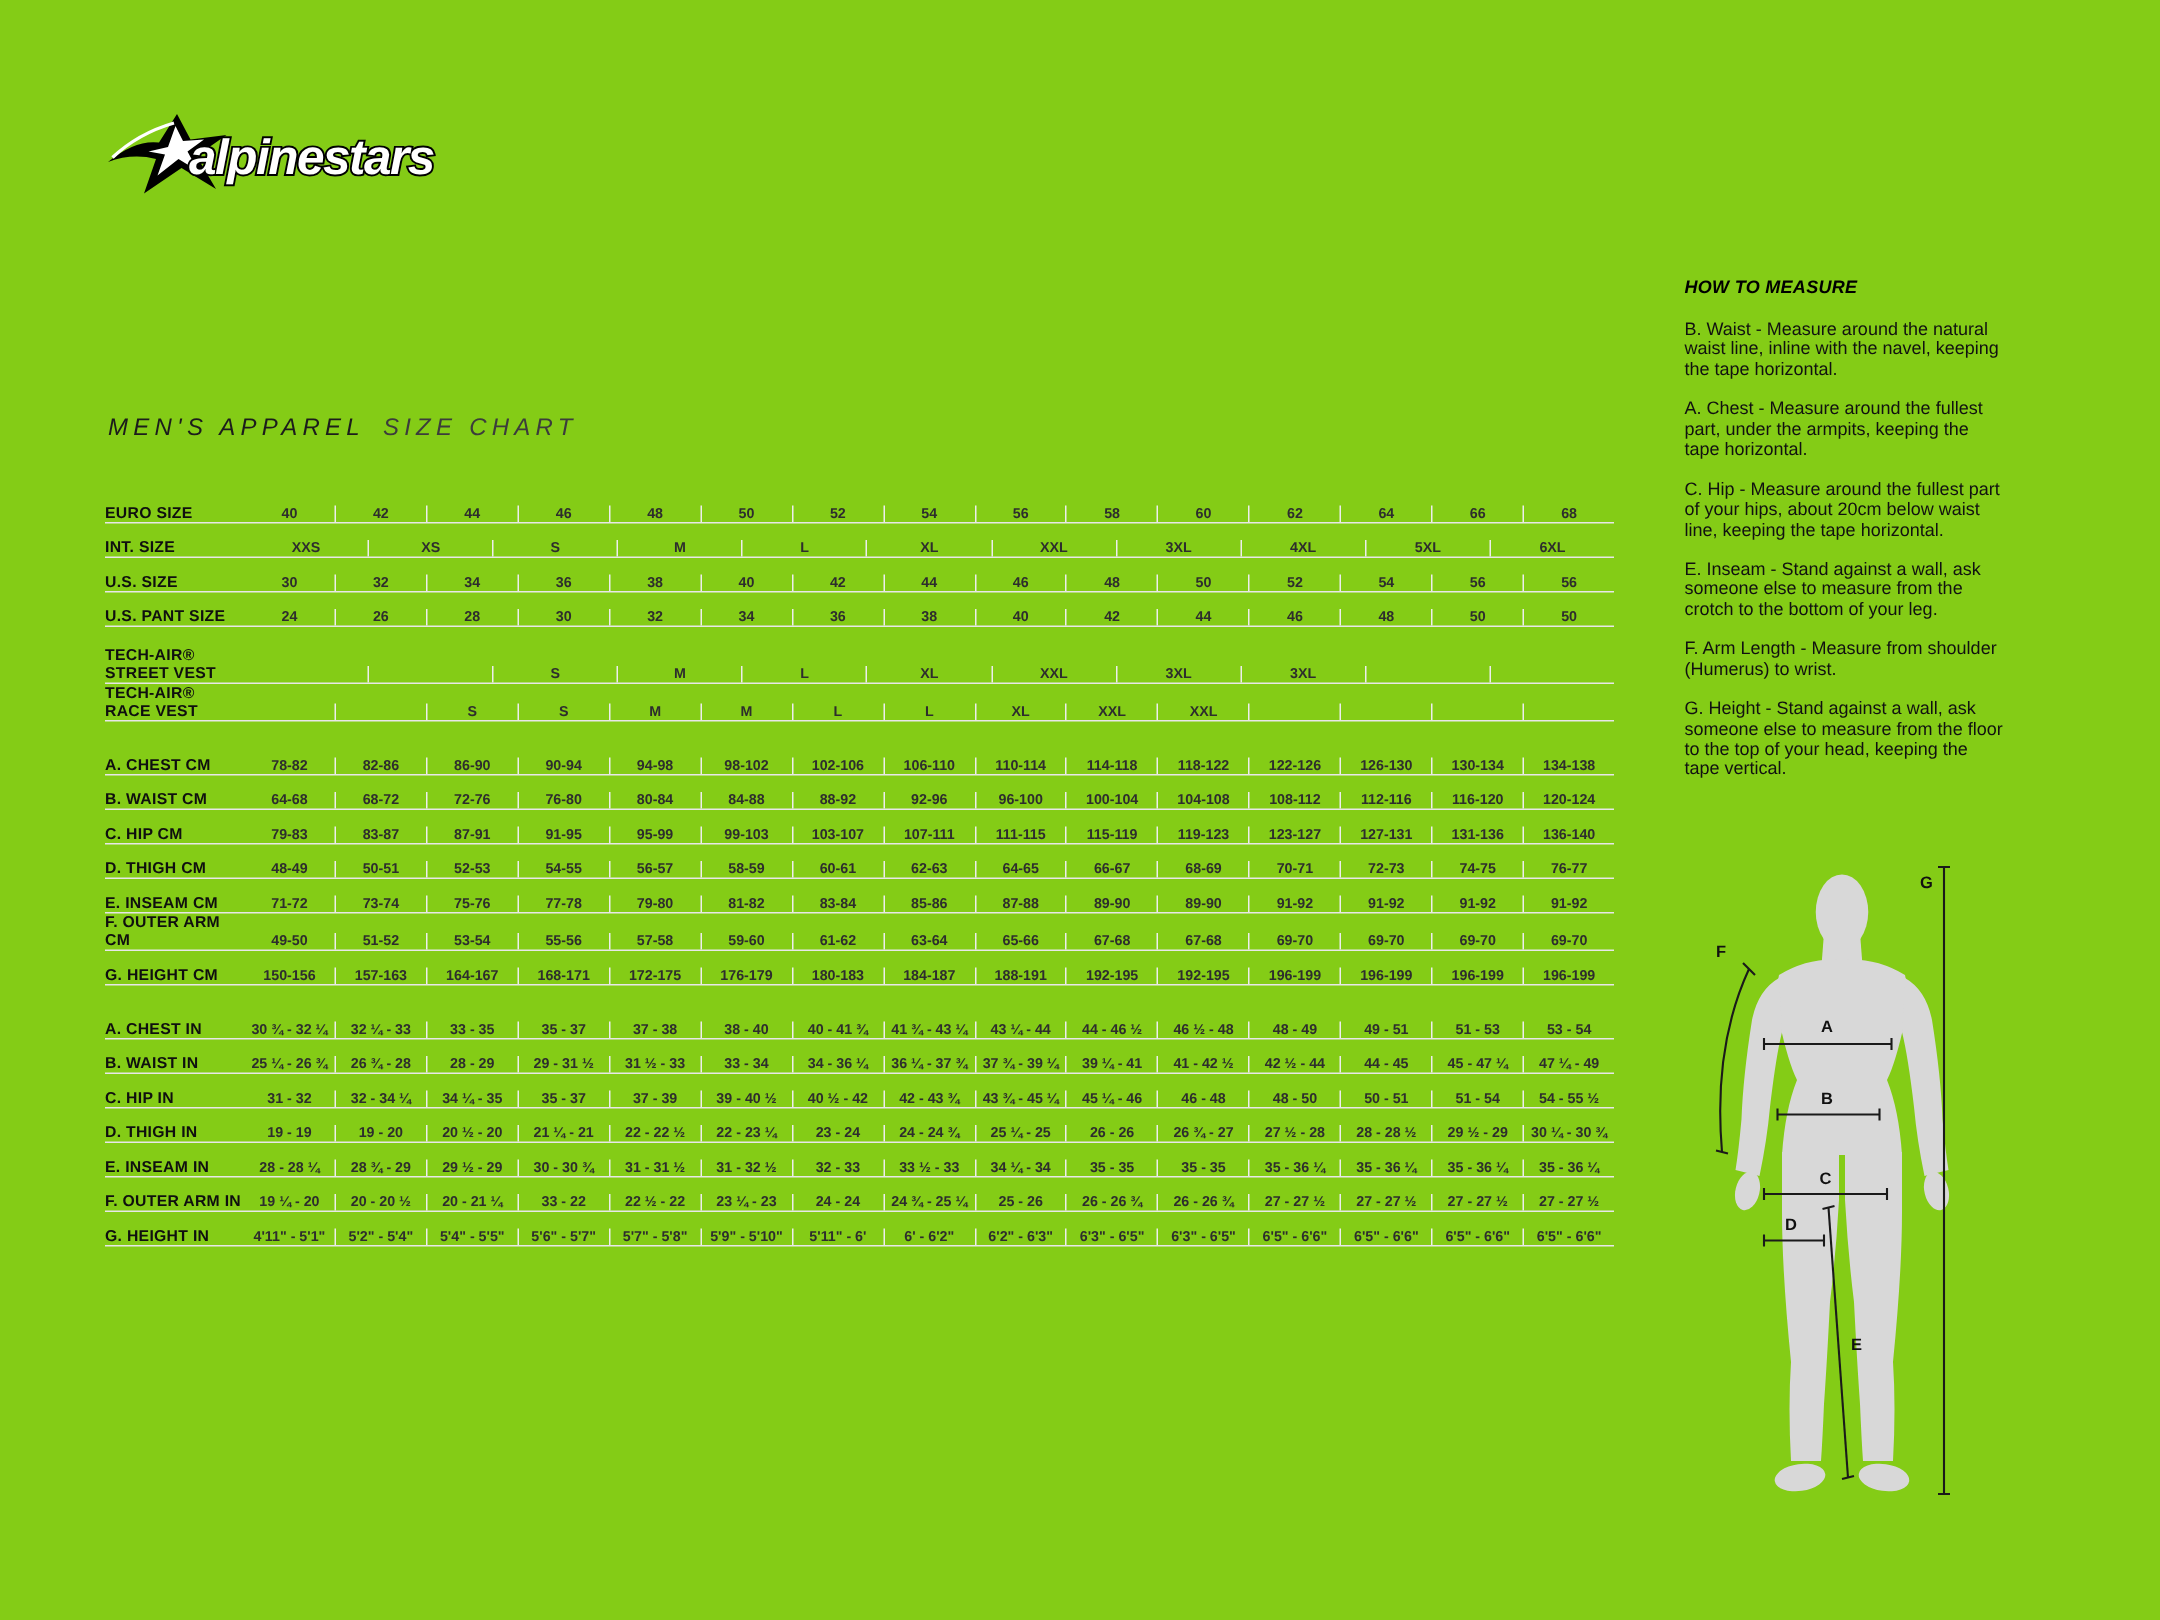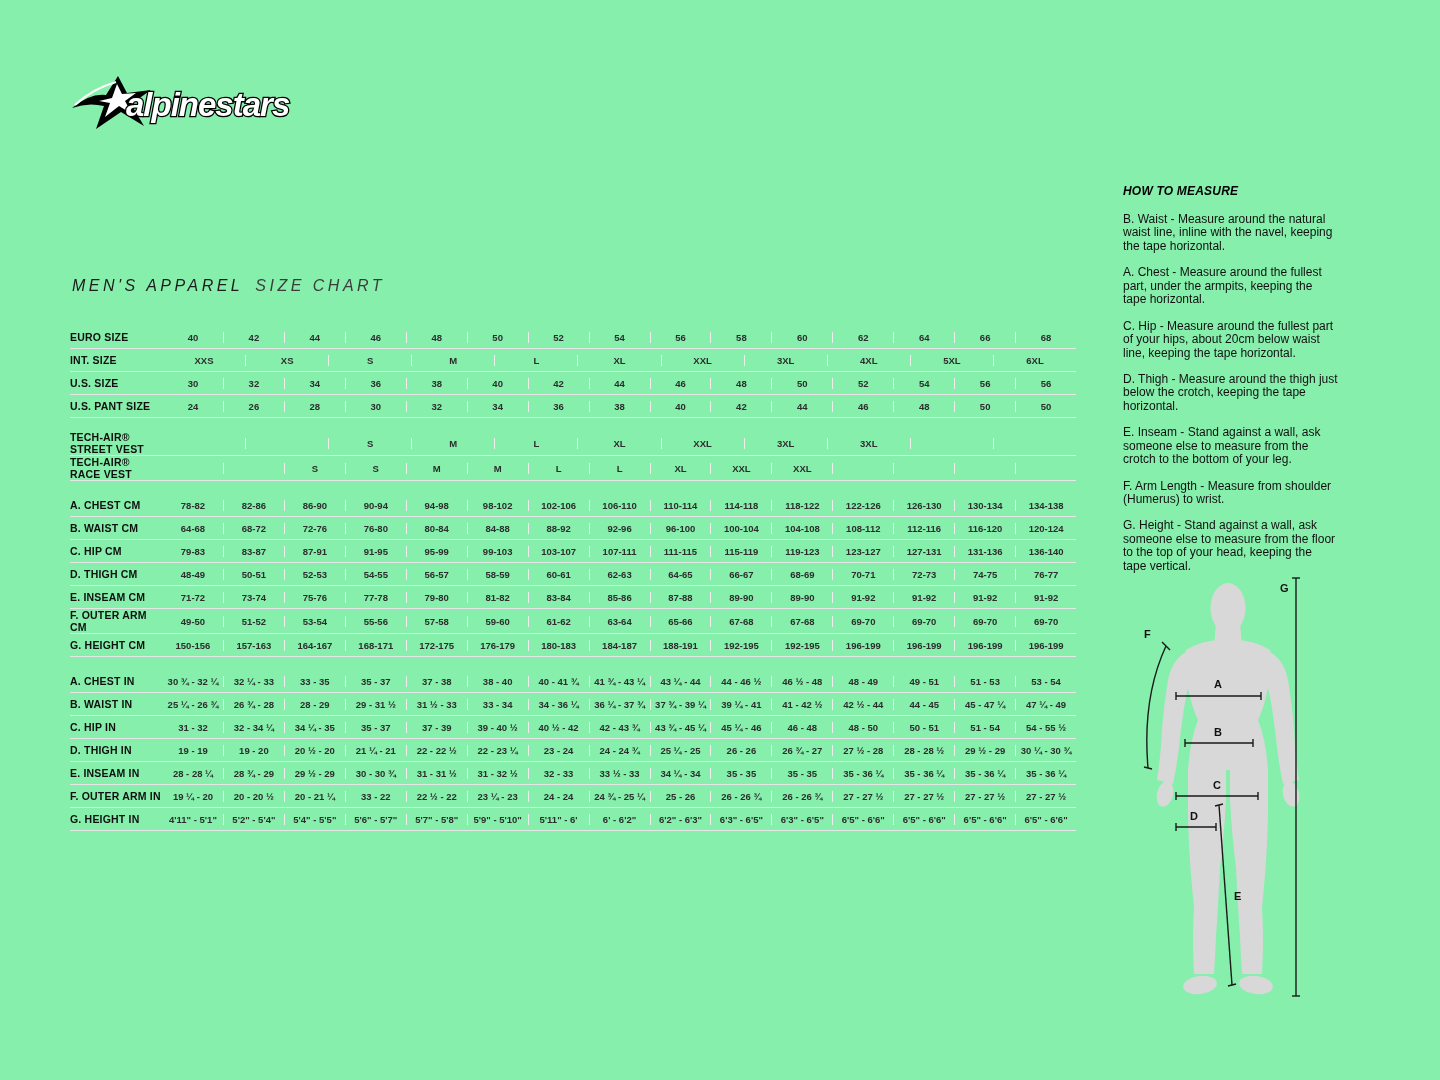--- a/index.html
+++ b/index.html
@@ -1,31 +1,31 @@
 <!DOCTYPE html>
 <html><head>
 <meta charset="utf-8">
 <style>
   html,body { margin:0; padding:0; background:#ffffff; }
   body { font-family:"Liberation Sans", sans-serif; }
-  .sheet { position:relative; width:1440px; height:1080px; background:#86efac; overflow:hidden; }
+  .sheet { position:relative; width:1440px; height:1080px; background:#84cc16; overflow:hidden; }
 
   
   .logo { position:absolute; left:66px; top:72px; }
 
   
   .title { position:absolute; left:72px; top:277px; font-style:italic; font-size:16px;
            letter-spacing:3.5px; color:#1c1c1c; white-space:nowrap; }
   .title .main { font-weight:normal; margin-right:12px; }
   .title .sub  { font-weight:normal; color:#3c3c3c; }
 
   
   .size-table { position:absolute; left:70px; top:326px; width:1006px; }
   .tsection { margin-bottom:13px; }
-  .trow { display:flex; align-items:center; border-bottom:1px solid #e7e7e7; min-height:22px; }
+  .trow { display:flex; align-items:flex-end; border-bottom:1px solid #e7e7e7; min-height:22px; }
   .tlabel { width:93px; flex:none; font-weight:bold; font-size:10.5px; color:#0f0f0f;
             display:flex; align-items:center; line-height:1.15; letter-spacing:0.2px; }
   .tcells { flex:1 1 auto; display:flex; }
   .tcell { flex:1 1 0; display:flex; align-items:center; justify-content:center;
            font-size:9.5px; font-weight:bold; color:#2d2d2d; white-space:nowrap;
            border-left:1px solid #ededed; }
   .tcells .tcell:first-child { border-left:none; }
 
   
   .howto { position:absolute; left:1123px; top:184px; width:215px; color:#111; }
@@ -460,21 +460,20 @@
         </div>
       </div>
     </div>
 
   <div class="howto">
     <h3>HOW TO MEASURE</h3>
     <div>
         <p>B. Waist - Measure around the natural waist line, inline with the navel, keeping the tape horizontal.</p>
         <p>A. Chest - Measure around the fullest part, under the armpits, keeping the tape horizontal.</p>
         <p>C. Hip - Measure around the fullest part of your hips, about 20cm below waist line, keeping the tape horizontal.</p>
-        <p>D. Thigh - Measure around the thigh just below the crotch, keeping the tape horizontal.</p>
         <p>E. Inseam - Stand against a wall, ask someone else to measure from the crotch to the bottom of your leg.</p>
         <p>F. Arm Length - Measure from shoulder (Humerus) to wrist.</p>
         <p>G. Height - Stand against a wall, ask someone else to measure from the floor to the top of your head, keeping the tape vertical.</p>
       </div>
   </div>
 
   <div class="figure">
     <svg width="200" height="445" viewBox="0 0 200 445">
       <g fill="#d8d8d8">
         <ellipse cx="100" cy="40" rx="17.5" ry="25"></ellipse>

